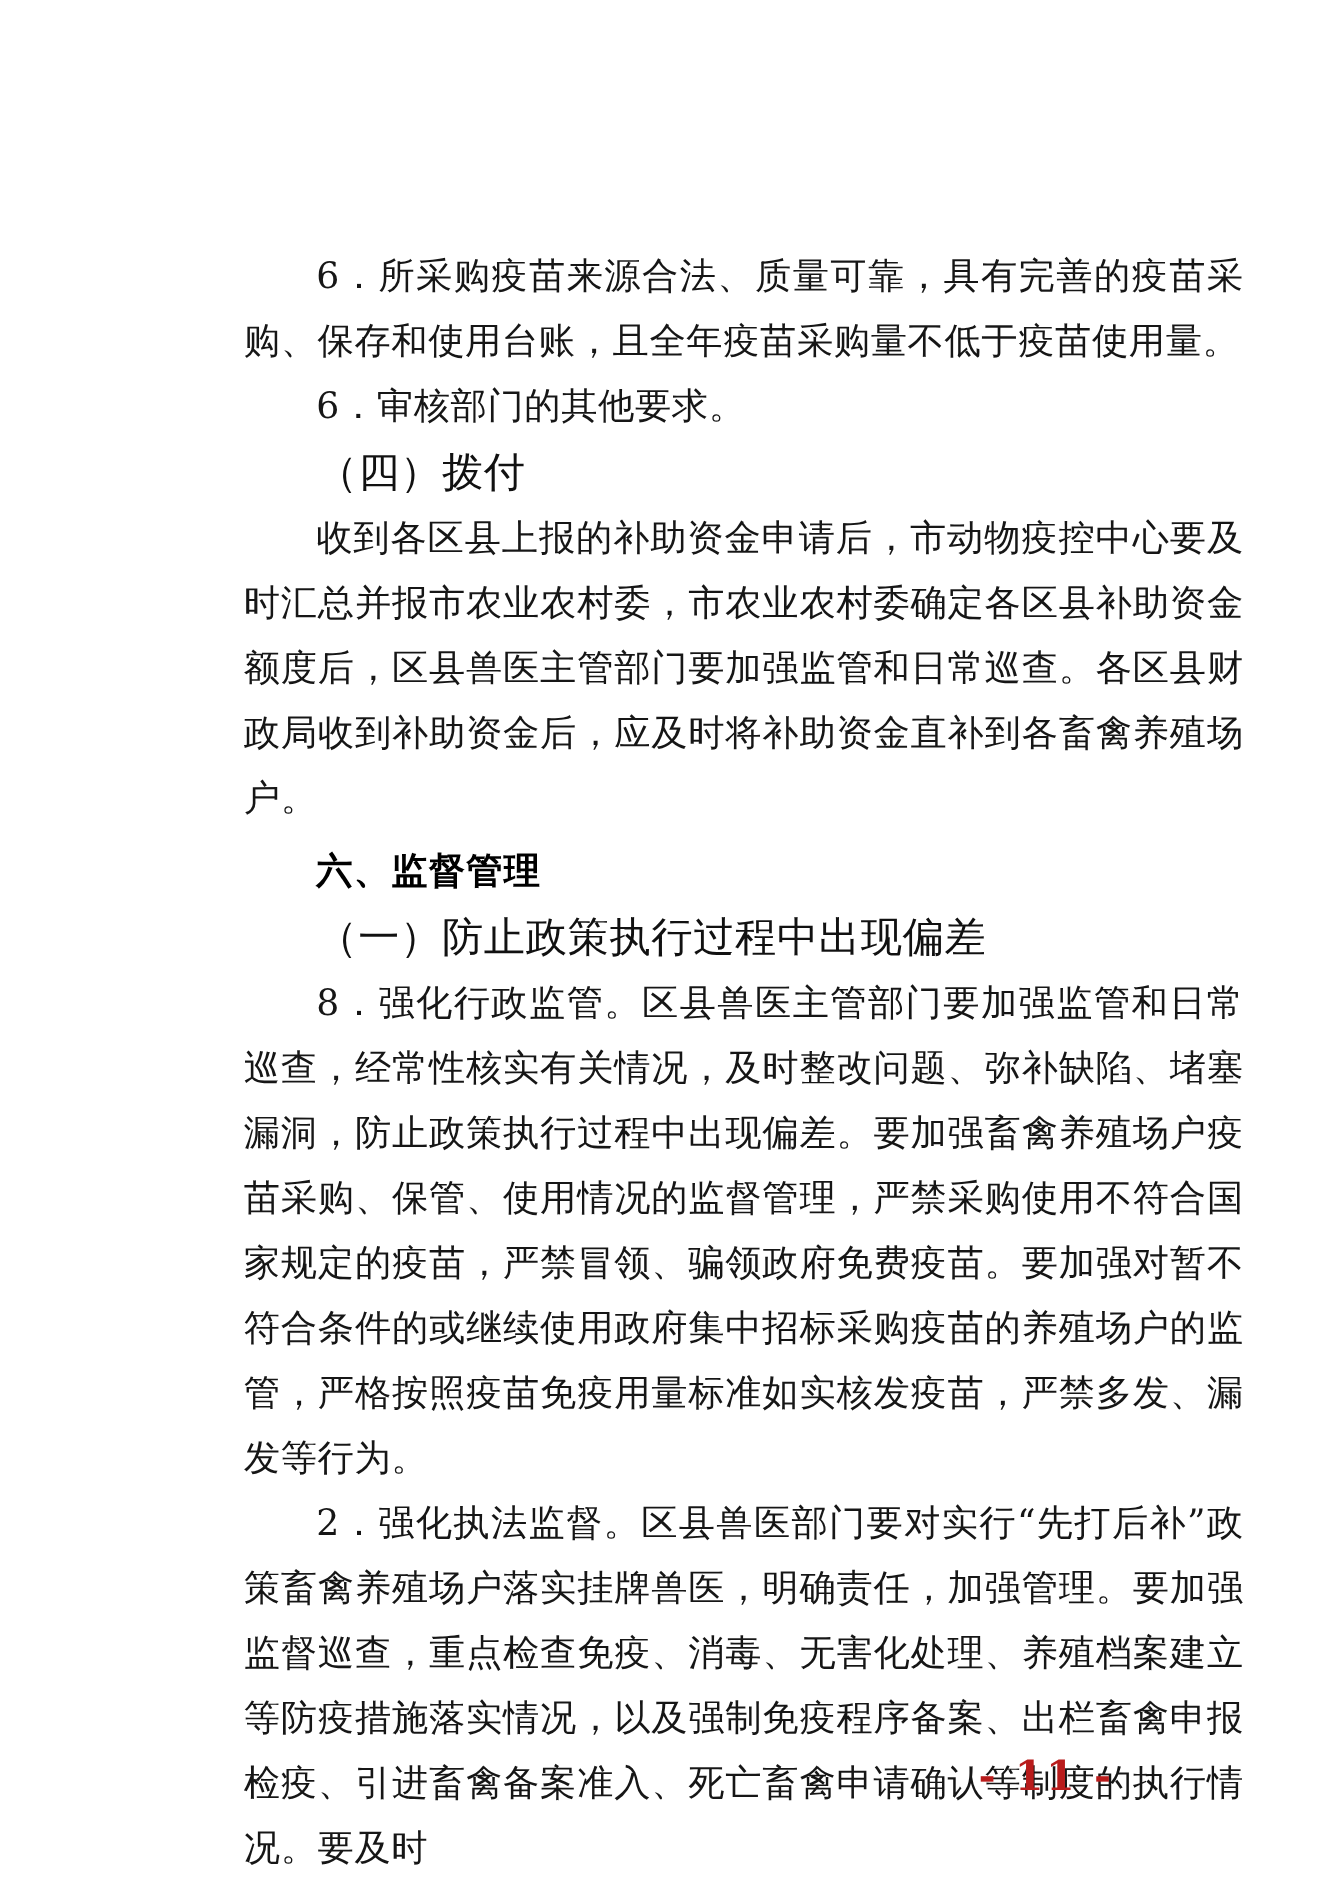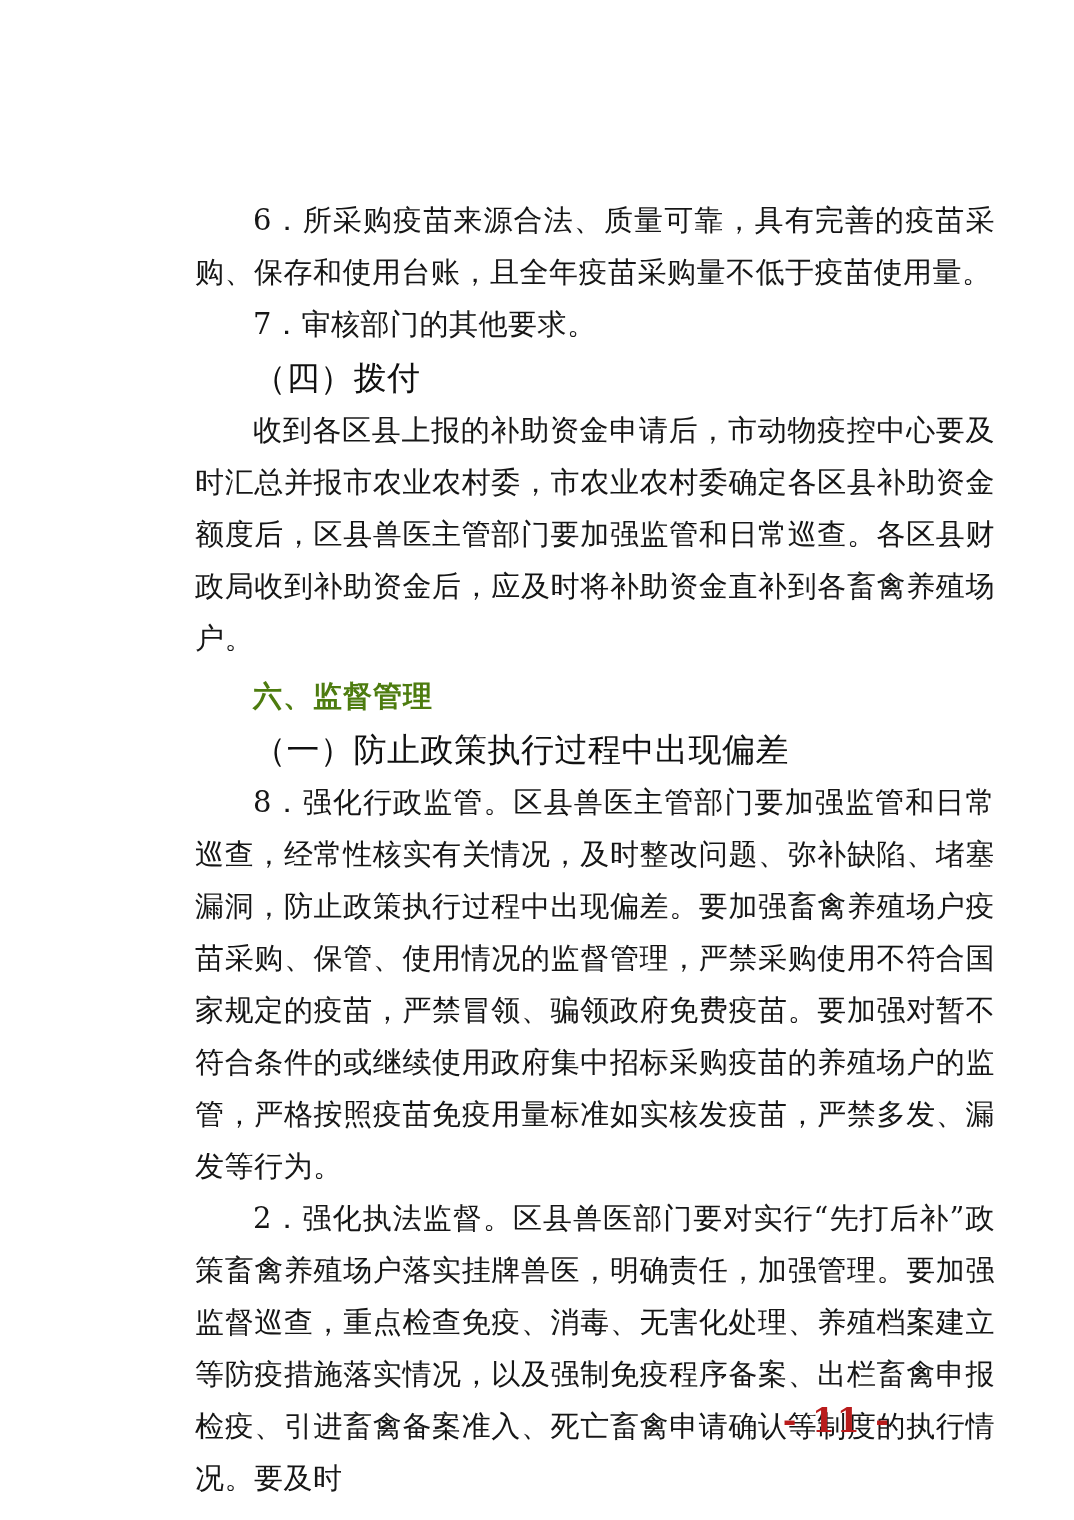--- a/index.html
+++ b/index.html
@@ -33,21 +33,21 @@
     text-indent: 58px;
     color: #161616;
   }
   .heading {
     font-size: 29px;
     line-height: 52px;
     font-weight: bold;
     text-indent: 58px;
     margin: 6px 0 2px 0;
     letter-spacing: 1px;
-    color: #4d7c0f;
+    color: #000000;
     font-family: "DejaVu Sans", "Liberation Sans", sans-serif;
   }
   .subheading {
     font-size: 33px;
     line-height: 52px;
     text-indent: 58px;
     margin: 2px 0 0 0;
     letter-spacing: 0.5px;
     color: #111111;
   }
@@ -64,21 +64,21 @@
 </style>
 </head>
 <body>
 
 <div class="page">
 
   <div class="content">
 
     <p class="para">6．所采购疫苗来源合法、质量可靠，具有完善的疫苗采购、保存和使用台账，且全年疫苗采购量不低于疫苗使用量。</p>
 
-    <p class="para">7．审核部门的其他要求。</p>
+    <p class="para">6．审核部门的其他要求。</p>
 
     <p class="subheading">（四）拨付</p>
 
     <p class="para">收到各区县上报的补助资金申请后，市动物疫控中心要及时汇总并报市农业农村委，市农业农村委确定各区县补助资金额度后，区县兽医主管部门要加强监管和日常巡查。各区县财政局收到补助资金后，应及时将补助资金直补到各畜禽养殖场户。</p>
 
     <p class="heading">六、监督管理</p>
 
     <p class="subheading">（一）防止政策执行过程中出现偏差</p>
 
     <p class="para">8．强化行政监管。区县兽医主管部门要加强监管和日常巡查，经常性核实有关情况，及时整改问题、弥补缺陷、堵塞漏洞，防止政策执行过程中出现偏差。要加强畜禽养殖场户疫苗采购、保管、使用情况的监督管理，严禁采购使用不符合国家规定的疫苗，严禁冒领、骗领政府免费疫苗。要加强对暂不符合条件的或继续使用政府集中招标采购疫苗的养殖场户的监管，严格按照疫苗免疫用量标准如实核发疫苗，严禁多发、漏发等行为。</p>

